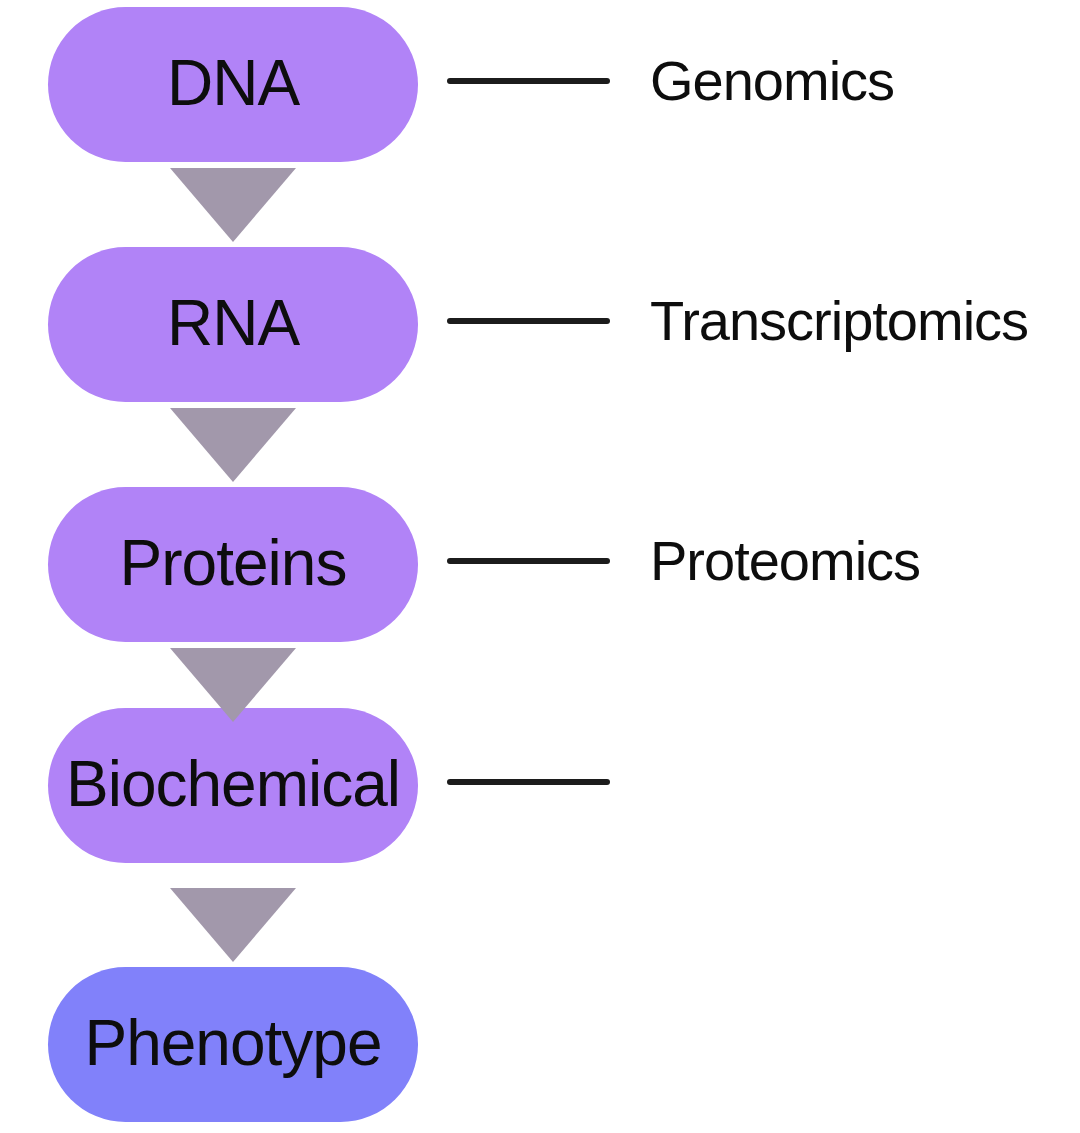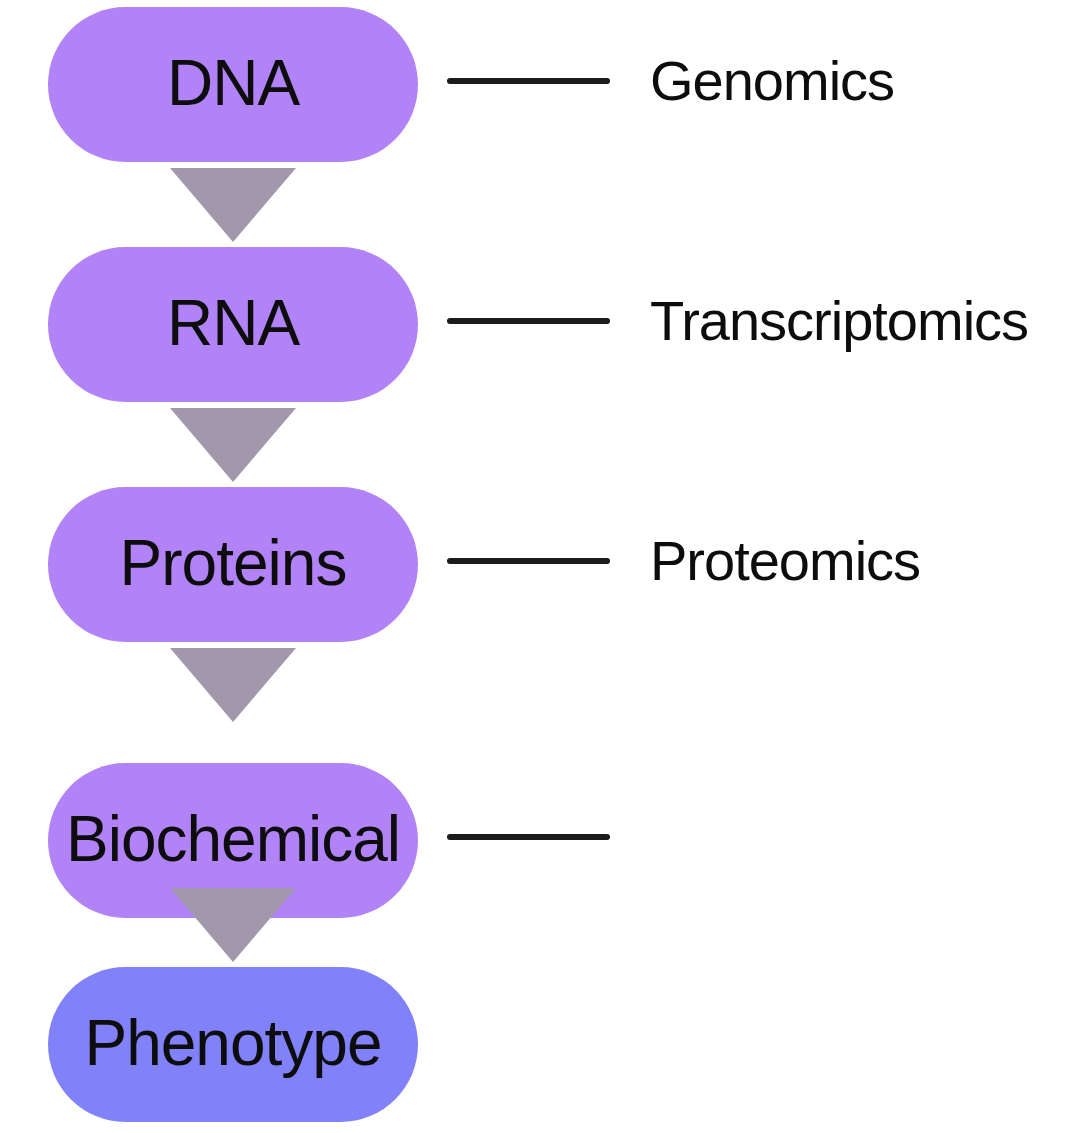--- a/index.html
+++ b/index.html
@@ -94,21 +94,21 @@
   </div>
 
   <div class="row" style="top:247px">
     <div class="pill">
       <span class="pill-text">RNA</span>
     </div>
     <div class="connector"></div>
     <div class="omics-label">Transcriptomics</div>
   </div>
 
-  <div class="row" style="top:763px">
+  <div class="row" style="top:708px">
     <div class="pill">
       <span class="pill-text">Biochemical</span>
     </div>
     <div class="connector"></div>
   </div>
 
   <div class="row" style="top:967px">
     <div class="pill terminal">
       <span class="pill-text">Phenotype</span>
     </div>

